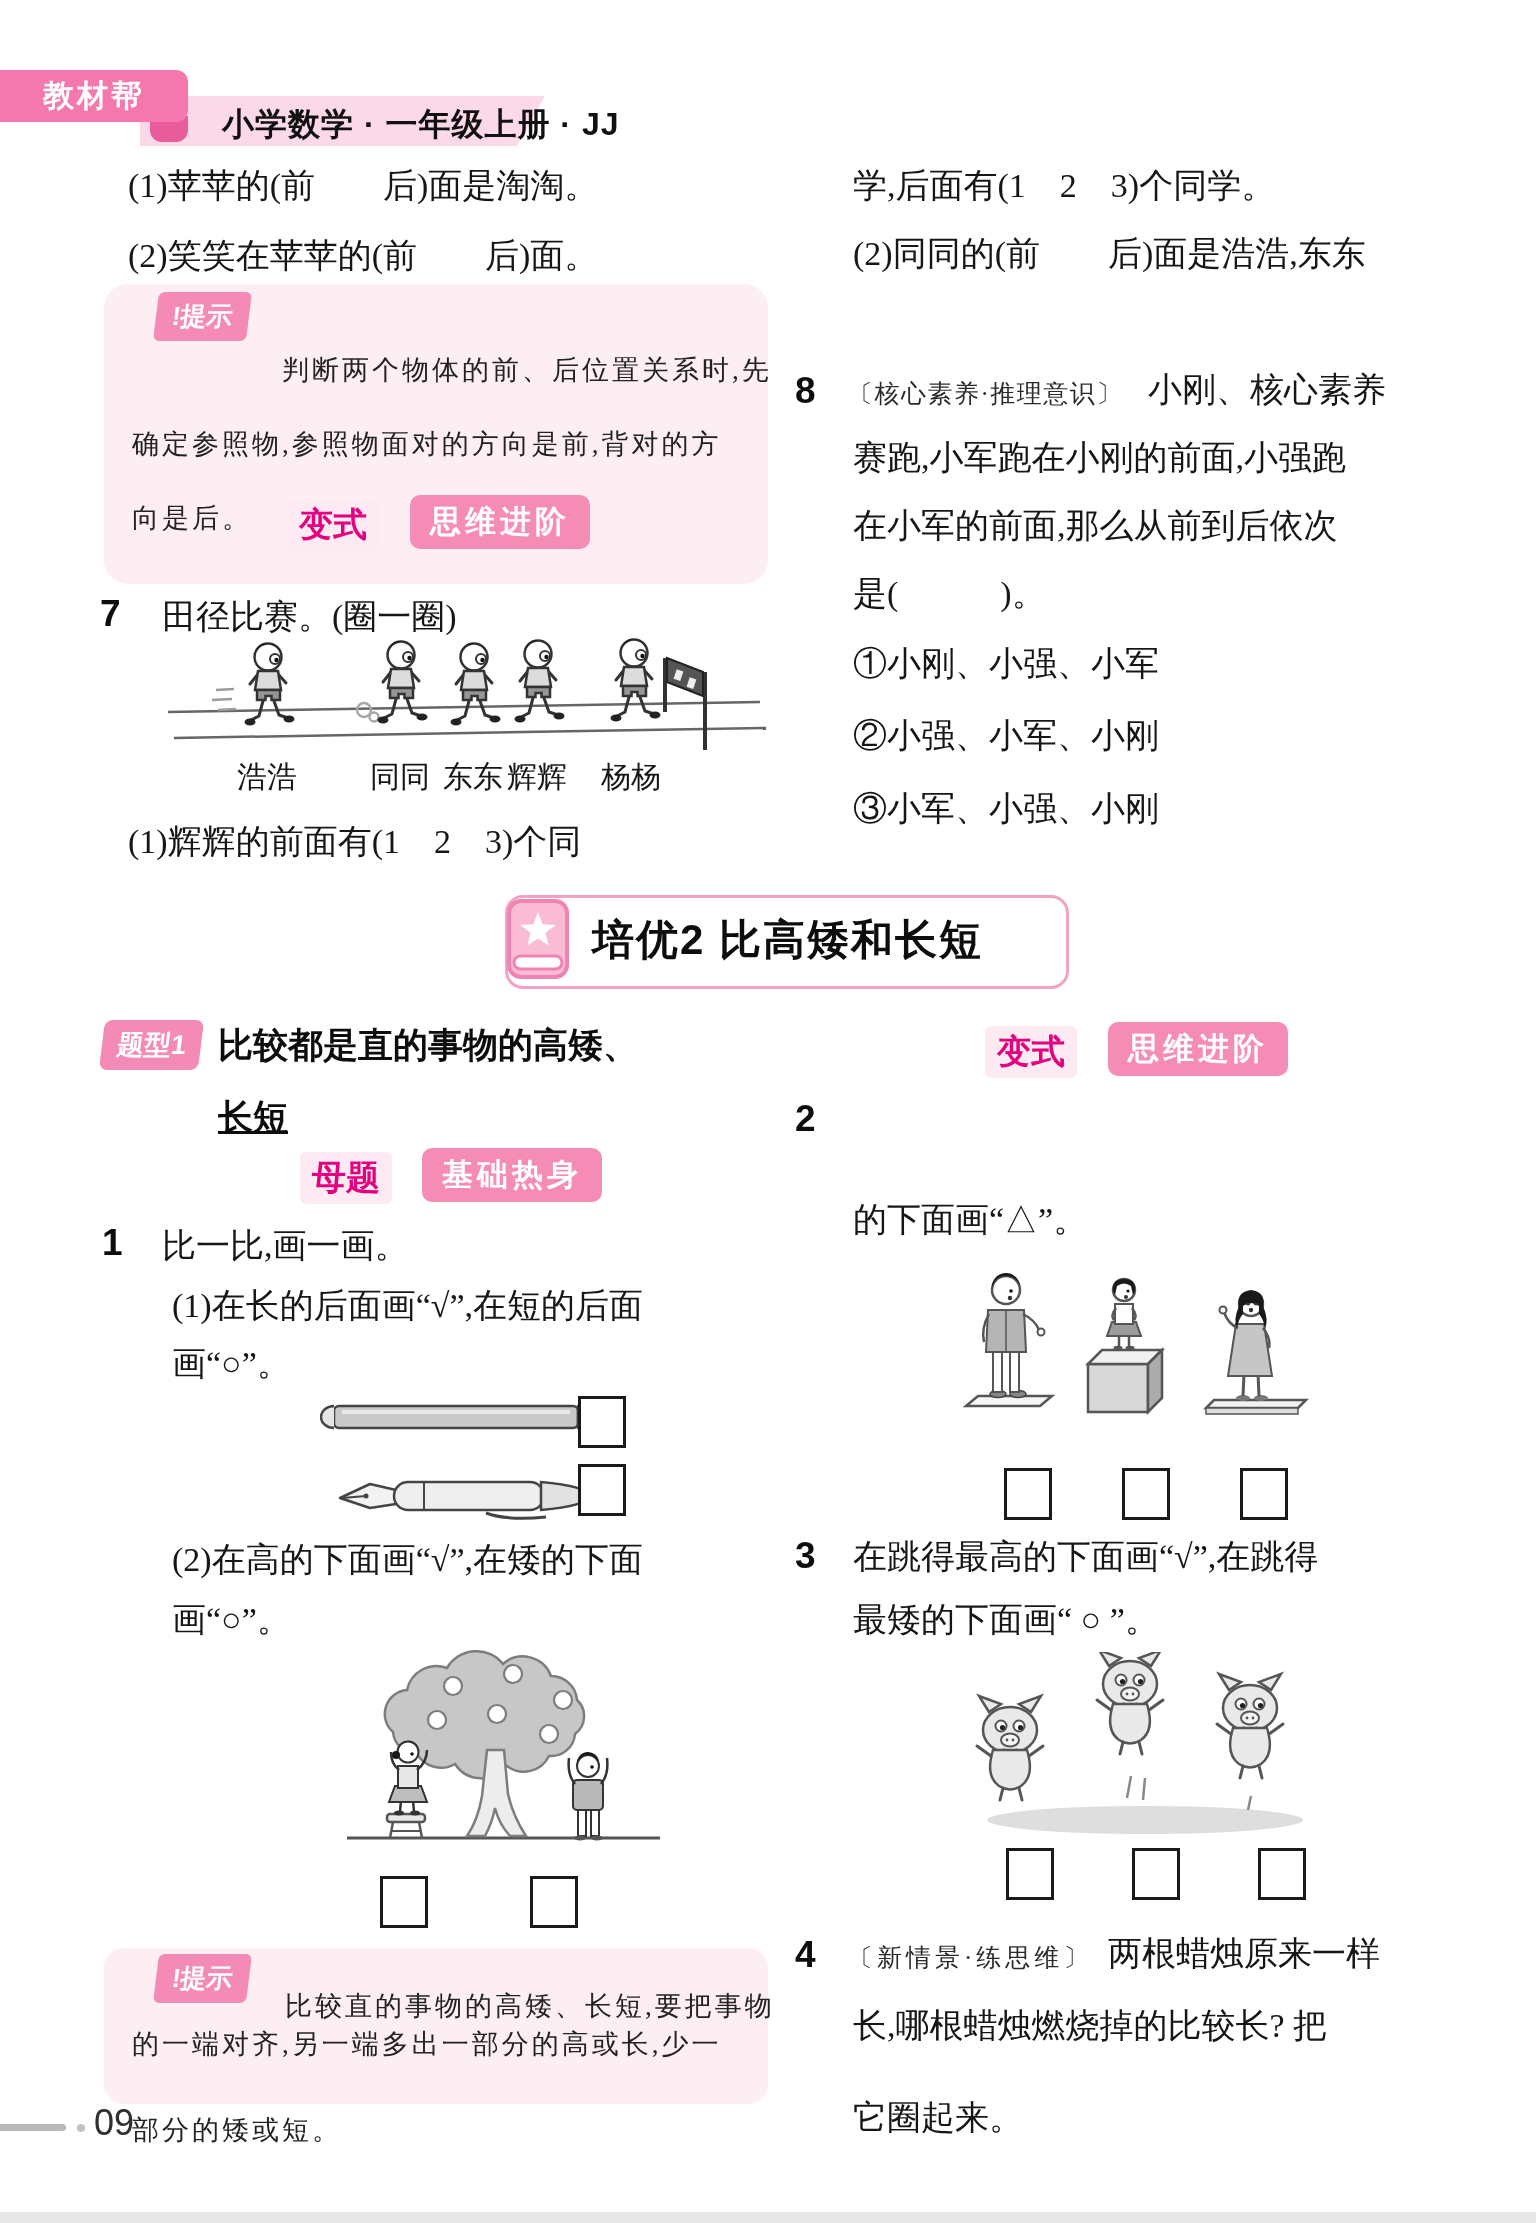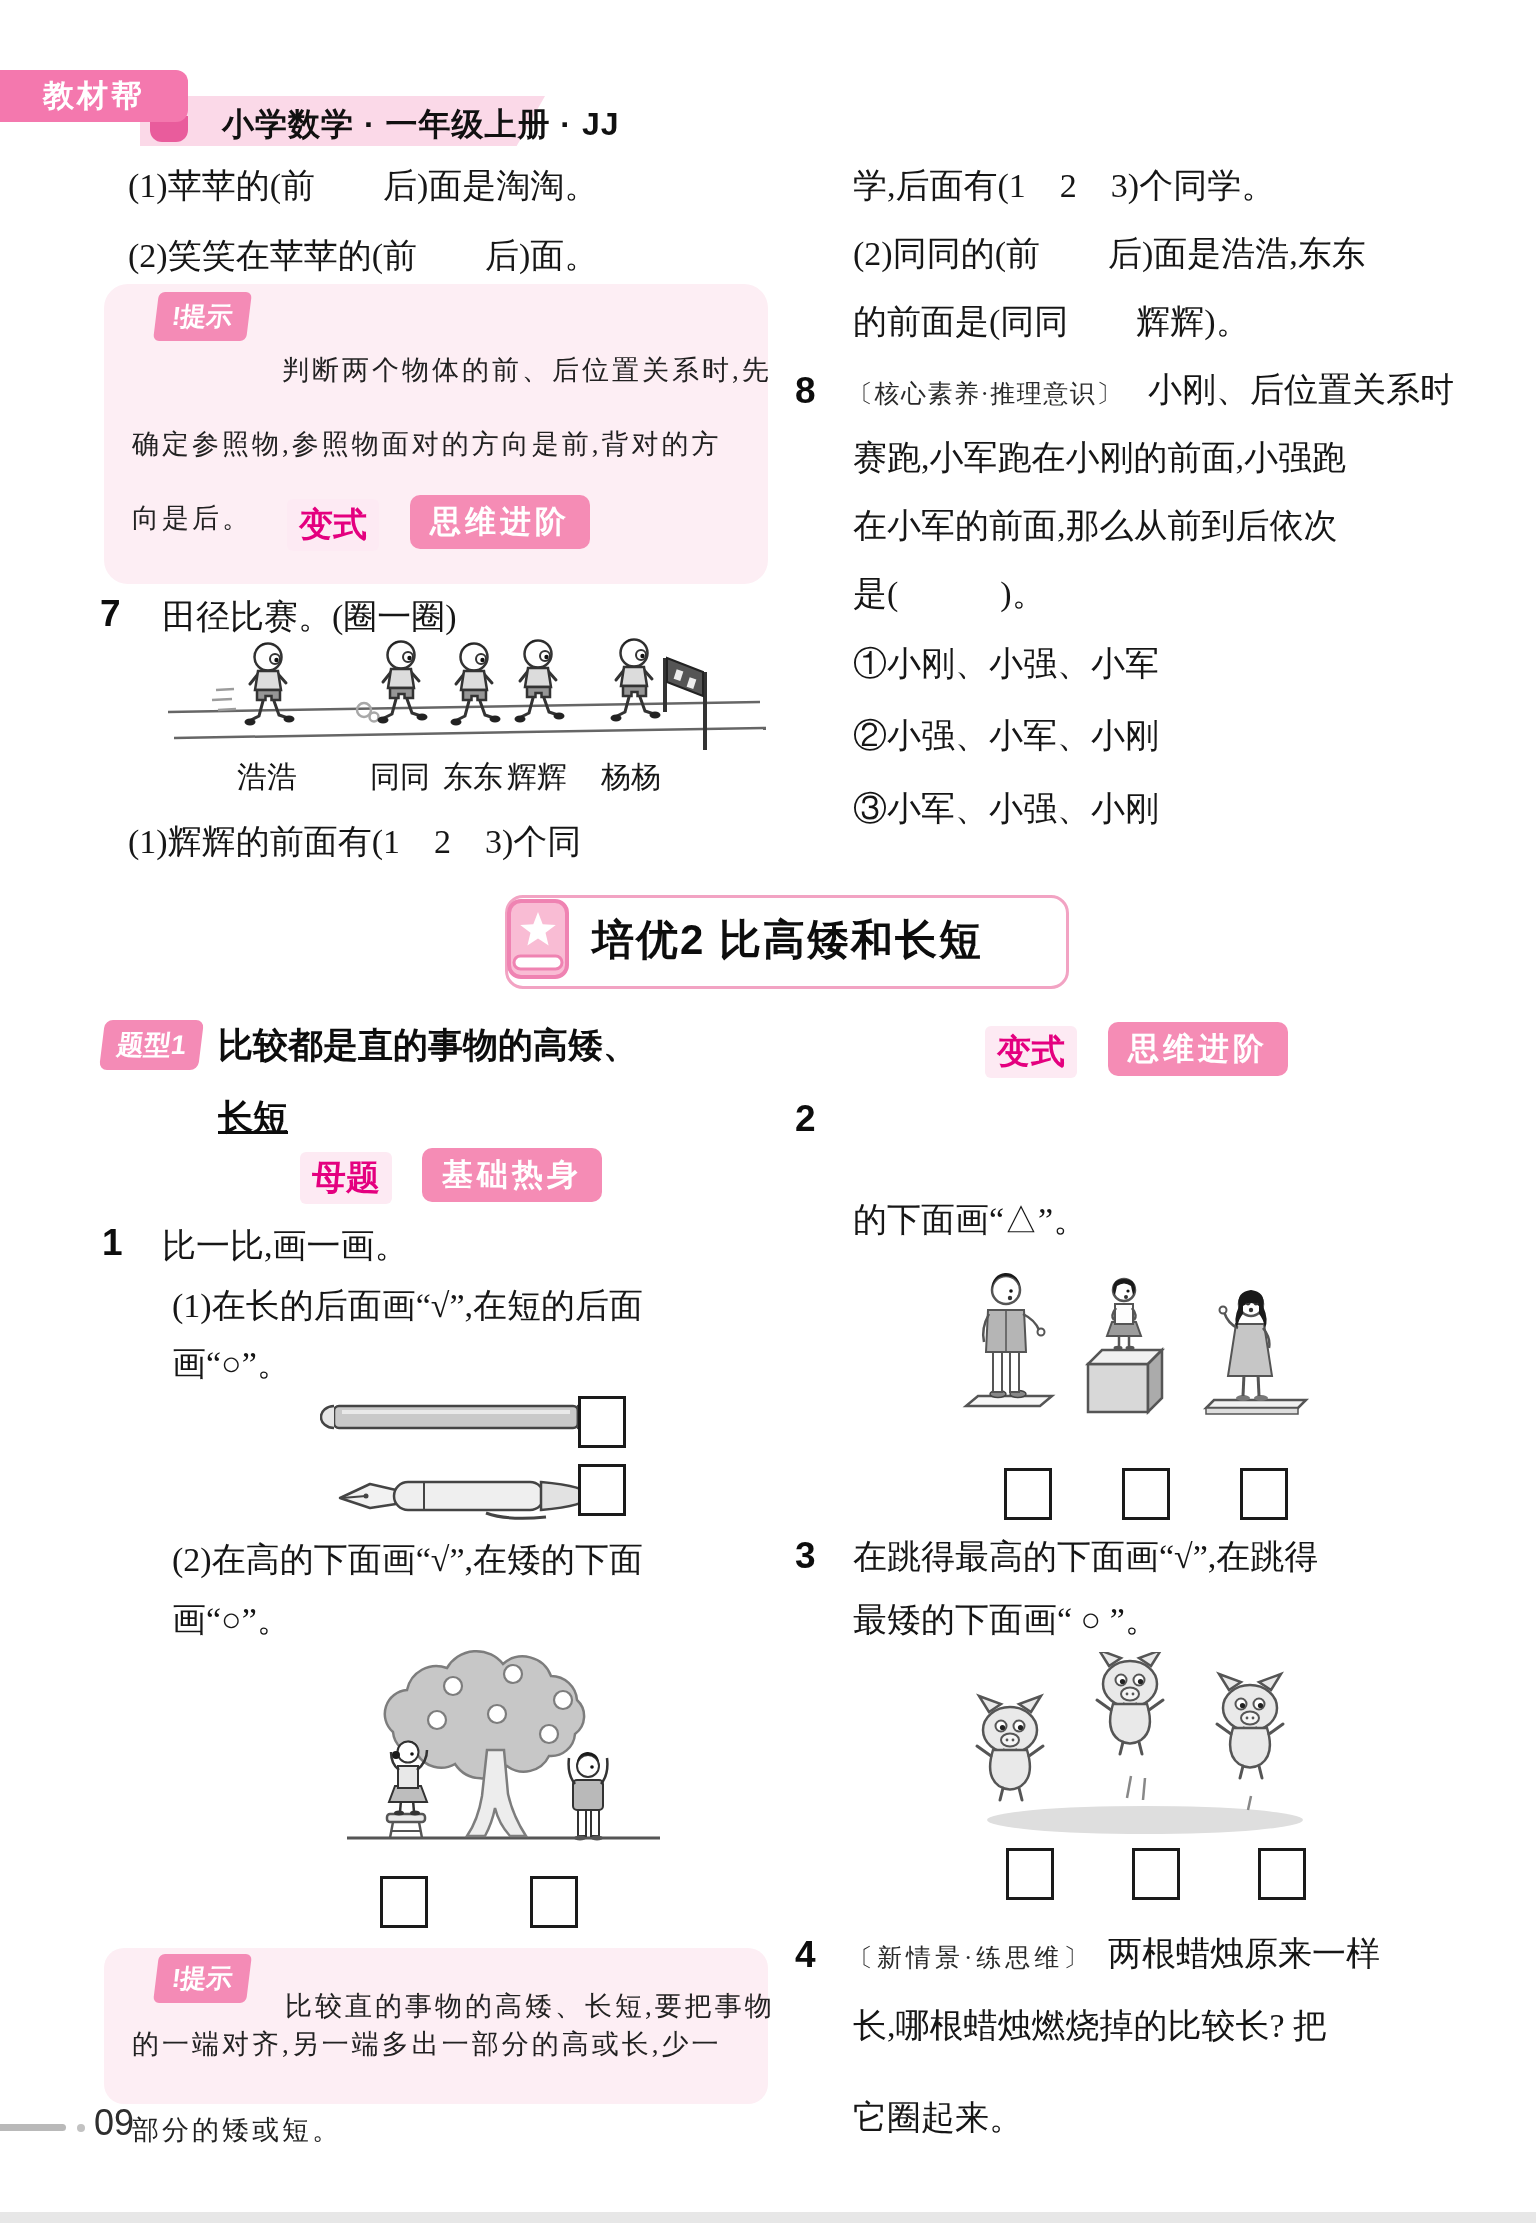--- a/index.html
+++ b/index.html
@@ -232,25 +232,24 @@
   <div class="tiptext" style="left:132px;top:2026px;">的一端对齐,另一端多出一部分的高或长,少一</div>
   <div class="tiptext" style="left:132px;top:2064px;margin-top:48px;">部分的矮或短。</div>
 
   <div class="footer-line"></div>
   <div class="footer-dot"></div>
   <div class="pagenum">09</div>
   <div class="bottom-strip"></div>
 
   <div class="t" style="left:853px;top:166px;">学,后面有(1　2　3)个同学。</div>
   <div class="t" style="left:853px;top:234px;">(2)同同的(前　　后)面是浩浩,东东</div>
-  <div class="t" style="left:853px;top:302px;">的前面是(同同　　辉辉)。</div>
 
   <div class="num" style="left:795px;top:370px;">8</div>
   <div class="t tag" style="left:848px;top:380px;letter-spacing:1.5px;">〔核心素养·推理意识〕</div>
-  <div class="t" style="left:1148px;top:370px;">小刚、后位置关系时</div>
+  <div class="t" style="left:1148px;top:370px;">小刚、核心素养</div>
   <div class="t" style="left:853px;top:438px;">赛跑,小军跑在小刚的前面,小强跑</div>
   <div class="t" style="left:853px;top:506px;">在小军的前面,那么从前到后依次</div>
   <div class="t" style="left:853px;top:574px;">是(　　　)。</div>
   <div class="t" style="left:853px;top:644px;">①小刚、小强、小军</div>
   <div class="t" style="left:853px;top:716px;">②小强、小军、小刚</div>
   <div class="t" style="left:853px;top:789px;">③小军、小强、小刚</div>
 
   <div class="chip-prefix" style="left:985px;top:1026px;">变式</div>
   <div class="chip-label" style="left:1108px;top:1022px;">思维进阶</div>
 

